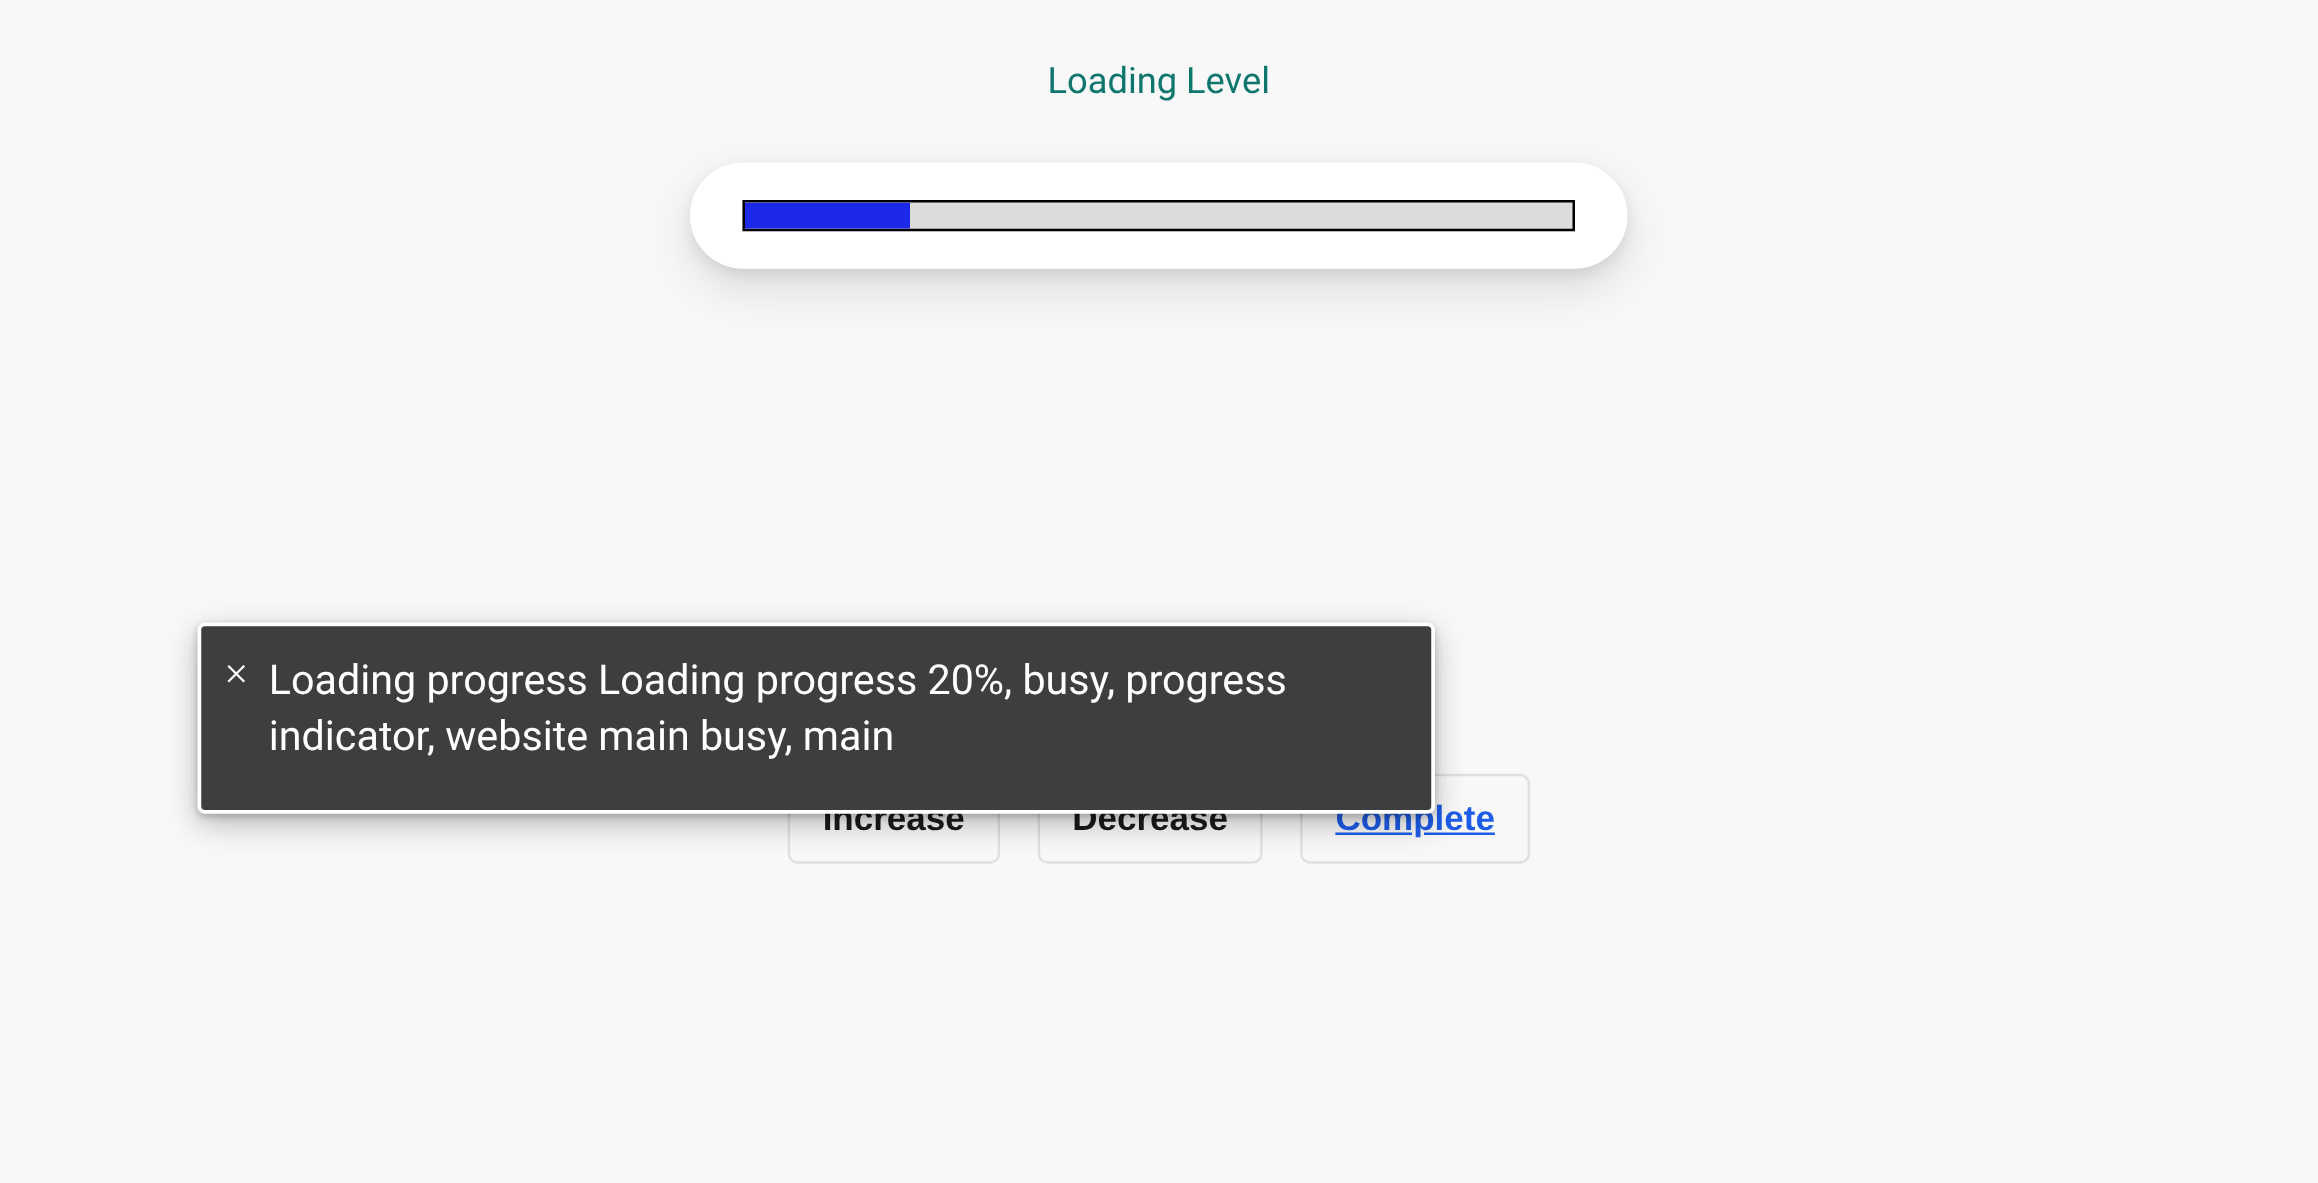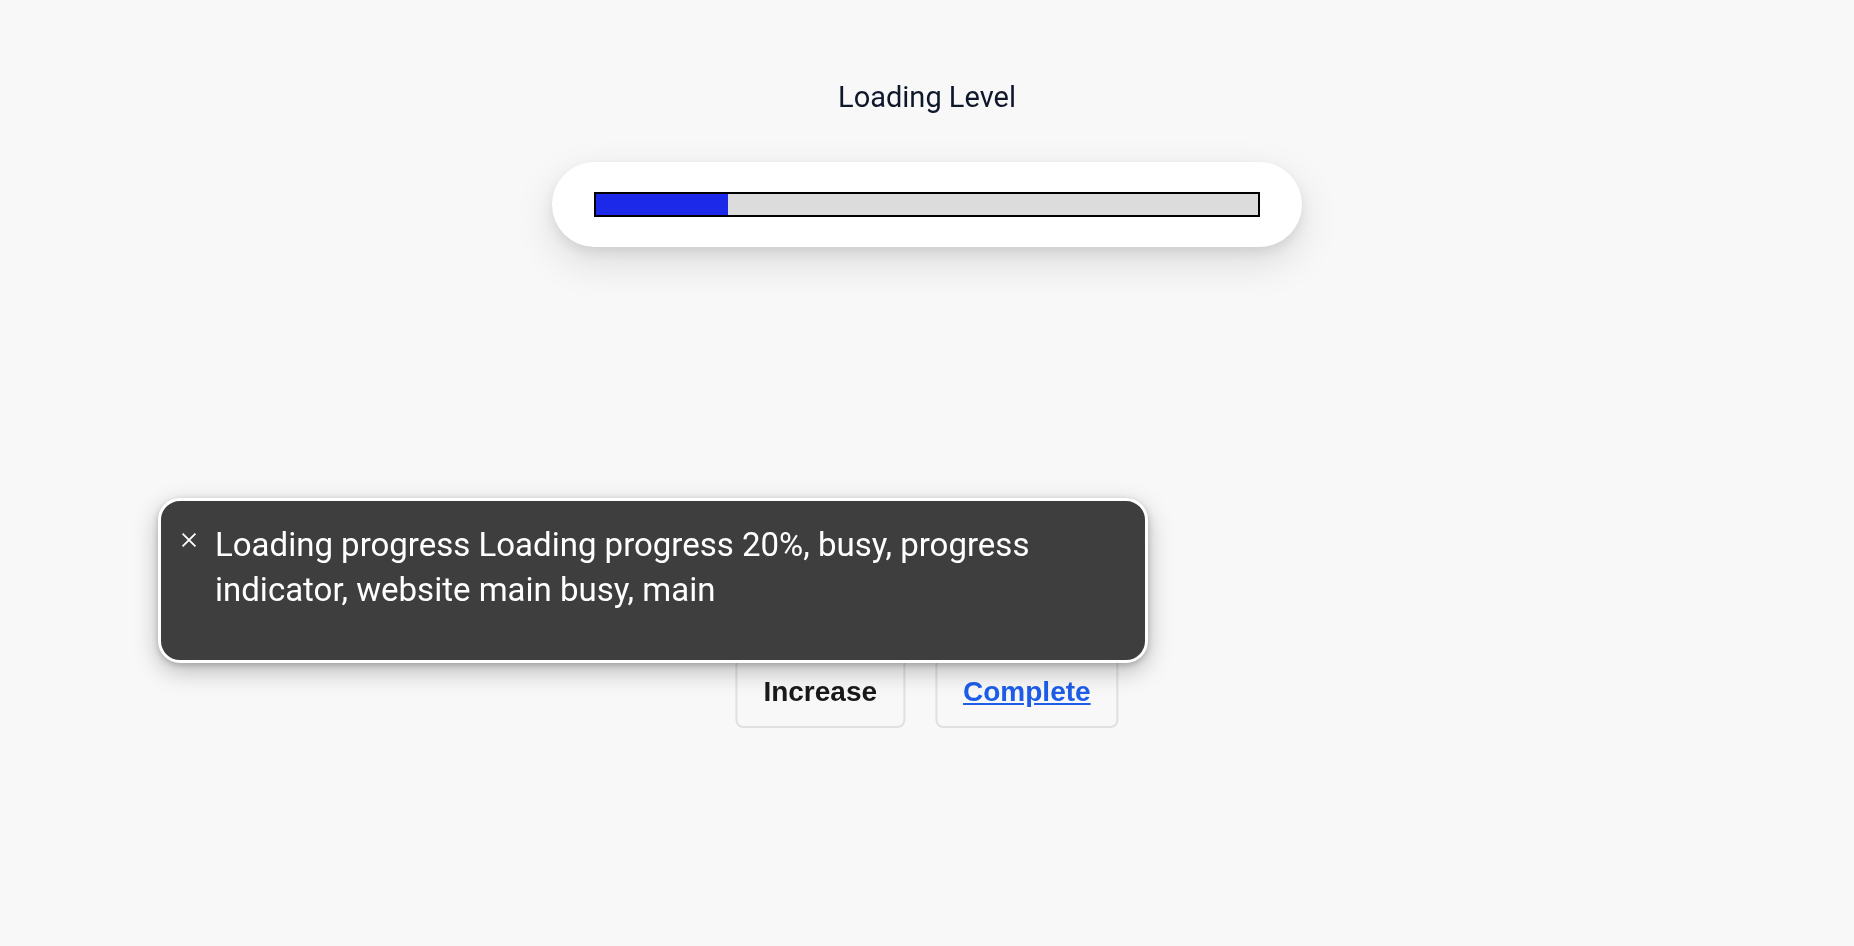--- a/index.html
+++ b/index.html
@@ -18,23 +18,23 @@
     }
     
     .container {
       width: 100%;
       display: flex;
       flex-direction: column;
       align-items: center;
     }
     
     .title {
-      margin-top: 80px;
+      margin-top: 48px;
       font-size: 29px;
-      color: #0f172a;
+      color: #0f766e;
       font-weight: 400;
     }
     
     .progress-card {
       margin-top: 48px;
       background: #ffffff;
       border-radius: 50px;
       padding: 30px 42px;
       box-shadow: 0 15px 40px rgba(0,0,0,0.12), 0 5px 12px rgba(0,0,0,0.08);
       width: 750px;
@@ -52,21 +52,21 @@
     .progress-fill {
       height: 100%;
       background: #1d29e8;
       width: 20%;
     }
     
     .button-row {
       position: absolute;
       left: 50%;
       transform: translateX(-50%);
-      top: 656px;
+      top: 619px;
       display: flex;
       gap: 30px;
     }
     
     .btn {
       padding: 18px 26px;
       font-size: 28px;
       font-weight: 700;
       background: #f8f8f8;
       border: 2px solid #e0e0e0;
@@ -85,22 +85,22 @@
       border-color: #f0b8b8;
     }
     
     .tooltip {
       position: absolute;
       left: 158px;
       top: 498px;
       width: 990px;
       background: #3e3e3e;
       border: 3px solid #ffffff;
-      border-radius: 22px;
-      padding: 22px 30px 48px 54px;
+      border-radius: 6px;
+      padding: 22px 30px 36px 54px;
       box-shadow: 0 8px 24px rgba(0,0,0,0.25), 0 2px 6px rgba(0,0,0,0.2);
       color: #ffffff;
       font-size: 33px;
       line-height: 1.35;
       font-weight: 400;
     }
     
     .tooltip-close {
       position: absolute;
       left: 17px;
@@ -131,20 +131,21 @@
 
   <div class="progress-card">
     <div class="progress-track">
       <div class="progress-fill" style="width:20%"></div>
     </div>
   </div>
 </div>
 
 <div class="button-row">
   <button class="btn">Increase</button>
+  <button class="btn">Decrease</button>
   <button class="btn btn-complete">Complete</button>
 </div>
 
 <div class="tooltip">
   <span class="tooltip-close">
     <svg viewBox="0 0 24 24">
         <path d="M5 5 L19 19 M19 5 L5 19"></path>
       </svg>
   </span>
   <span class="tooltip-text">Loading progress Loading progress 20%, busy, progress indicator, website main busy, main</span>

